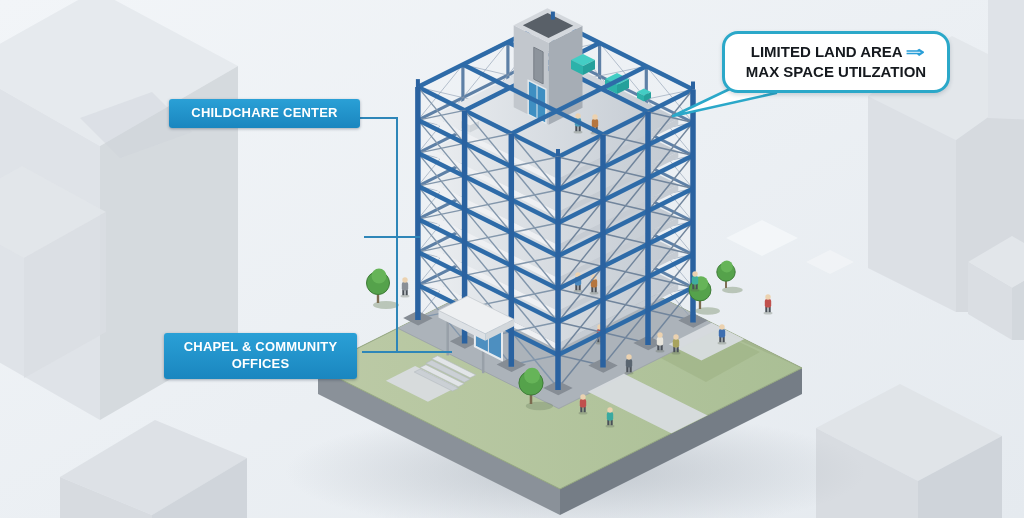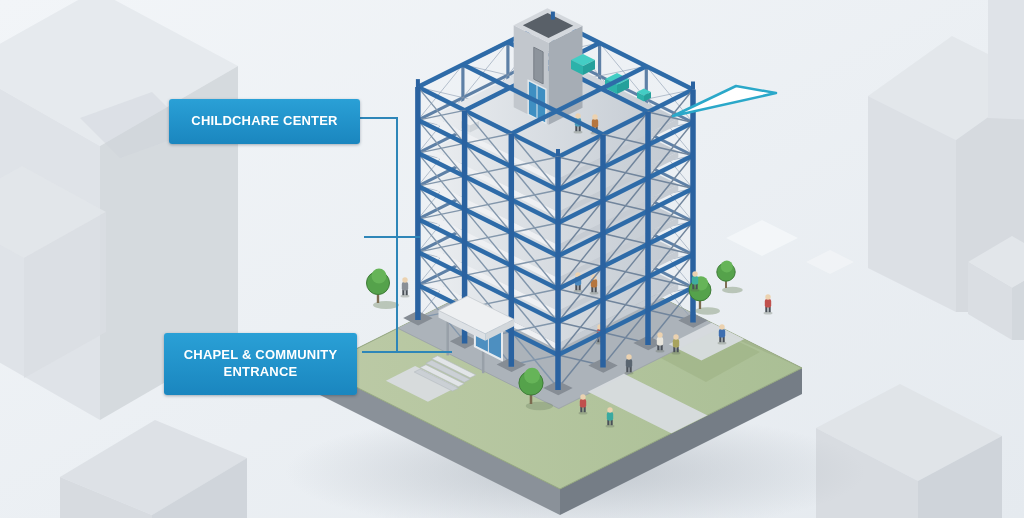--- a/index.html
+++ b/index.html
@@ -3,21 +3,21 @@
 <meta charset="utf-8">
 <style>
   html,body{margin:0;padding:0;background:#dfe3e8;}
   .stage{position:relative;width:1024px;height:518px;overflow:hidden;
          background:#edf0f4;font-family:"Liberation Sans",sans-serif;}
   .stage svg{position:absolute;left:0;top:0;}
   .anno{position:absolute;box-sizing:border-box;color:#fff;font-weight:bold;
         text-align:center;font-size:13px;line-height:1.3;letter-spacing:.2px;
         background:linear-gradient(180deg,#2aa0d6 0%,#1a86bf 100%);
         border-radius:3px;box-shadow:0 1px 3px rgba(20,40,60,.35);
-        padding:14px 8px;}
+        padding:6px 8px;}
   .anno span{display:block;}
   .label1{left:169px;top:99px;width:191px;}
   .label2{left:165px;top:222px;width:199px;}
   .label3{left:164px;top:333px;width:193px;}
   .callout{position:absolute;left:722px;top:31px;width:228px;box-sizing:border-box;
         background:#ffffff;border:3px solid #2ba8c9;border-radius:16px;
         color:#15191e;font-weight:bold;font-size:15px;line-height:1.32;
         text-align:center;padding:8px 4px;box-shadow:0 2px 4px rgba(30,50,70,.18);}
   .callout .ln{display:inline;}
   .arrow{display:inline-block;color:#2a9fd8;transform:scaleX(1.5);margin-left:6px;
@@ -515,17 +515,21 @@
         <line x1="362.0" y1="352.0" x2="452.0" y2="352.0" stroke="#2e86b8" stroke-width="2"></line>
         <polygon points="736.0,86.0 776.0,93.0 673.0,116.0" fill="#ffffff" stroke="#2ba8c9" stroke-width="2.5" stroke-linejoin="round"></polygon>
       </g>
   </svg>
 
   <div class="anno label1">
     <span>CHILDCHARE CENTER</span>
   </div>
   <div class="anno label3">
     <span>CHAPEL &amp; COMMUNITY</span>
-    <span>ENTRANCE</span>
+    <span>OFFICES</span>
   </div>
 
+  <div class="callout">
+    <span class="ln">LIMITED LAND AREA</span><span class="arrow">⇒</span><br>
+    <span class="ln">MAX SPACE UTILZATION</span>
+  </div>
 
 </div>
 
 </body></html>

